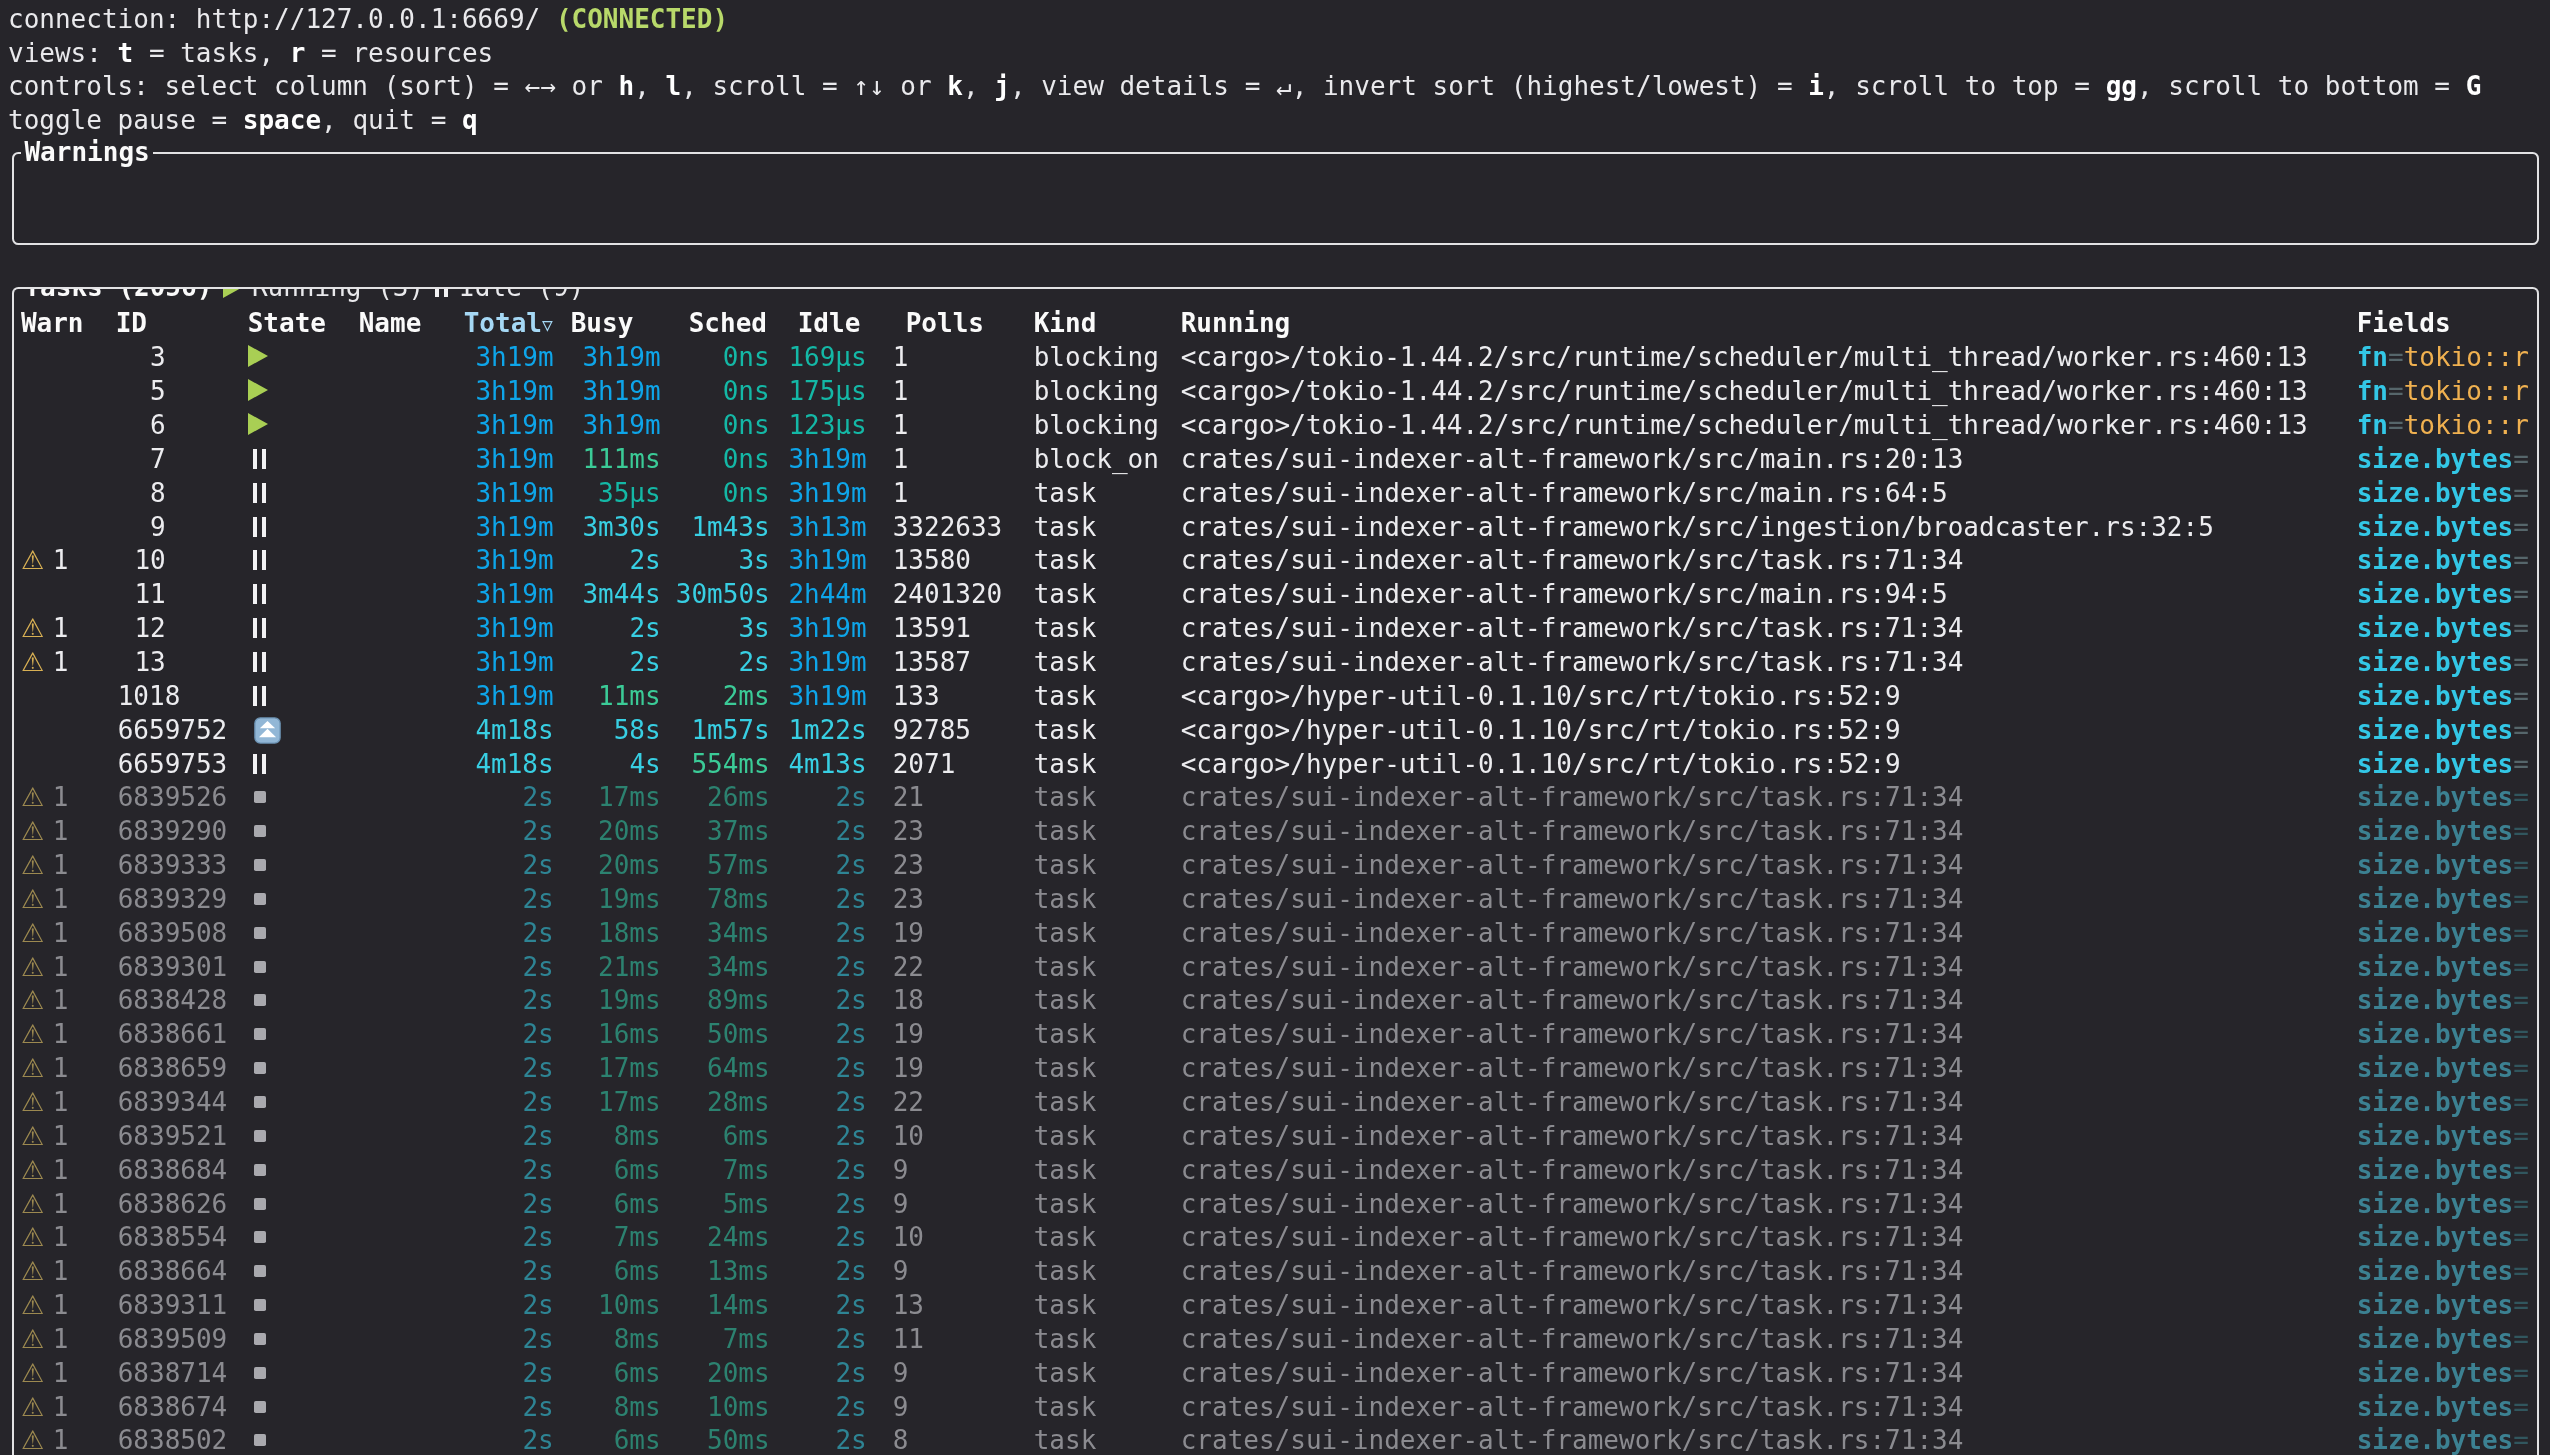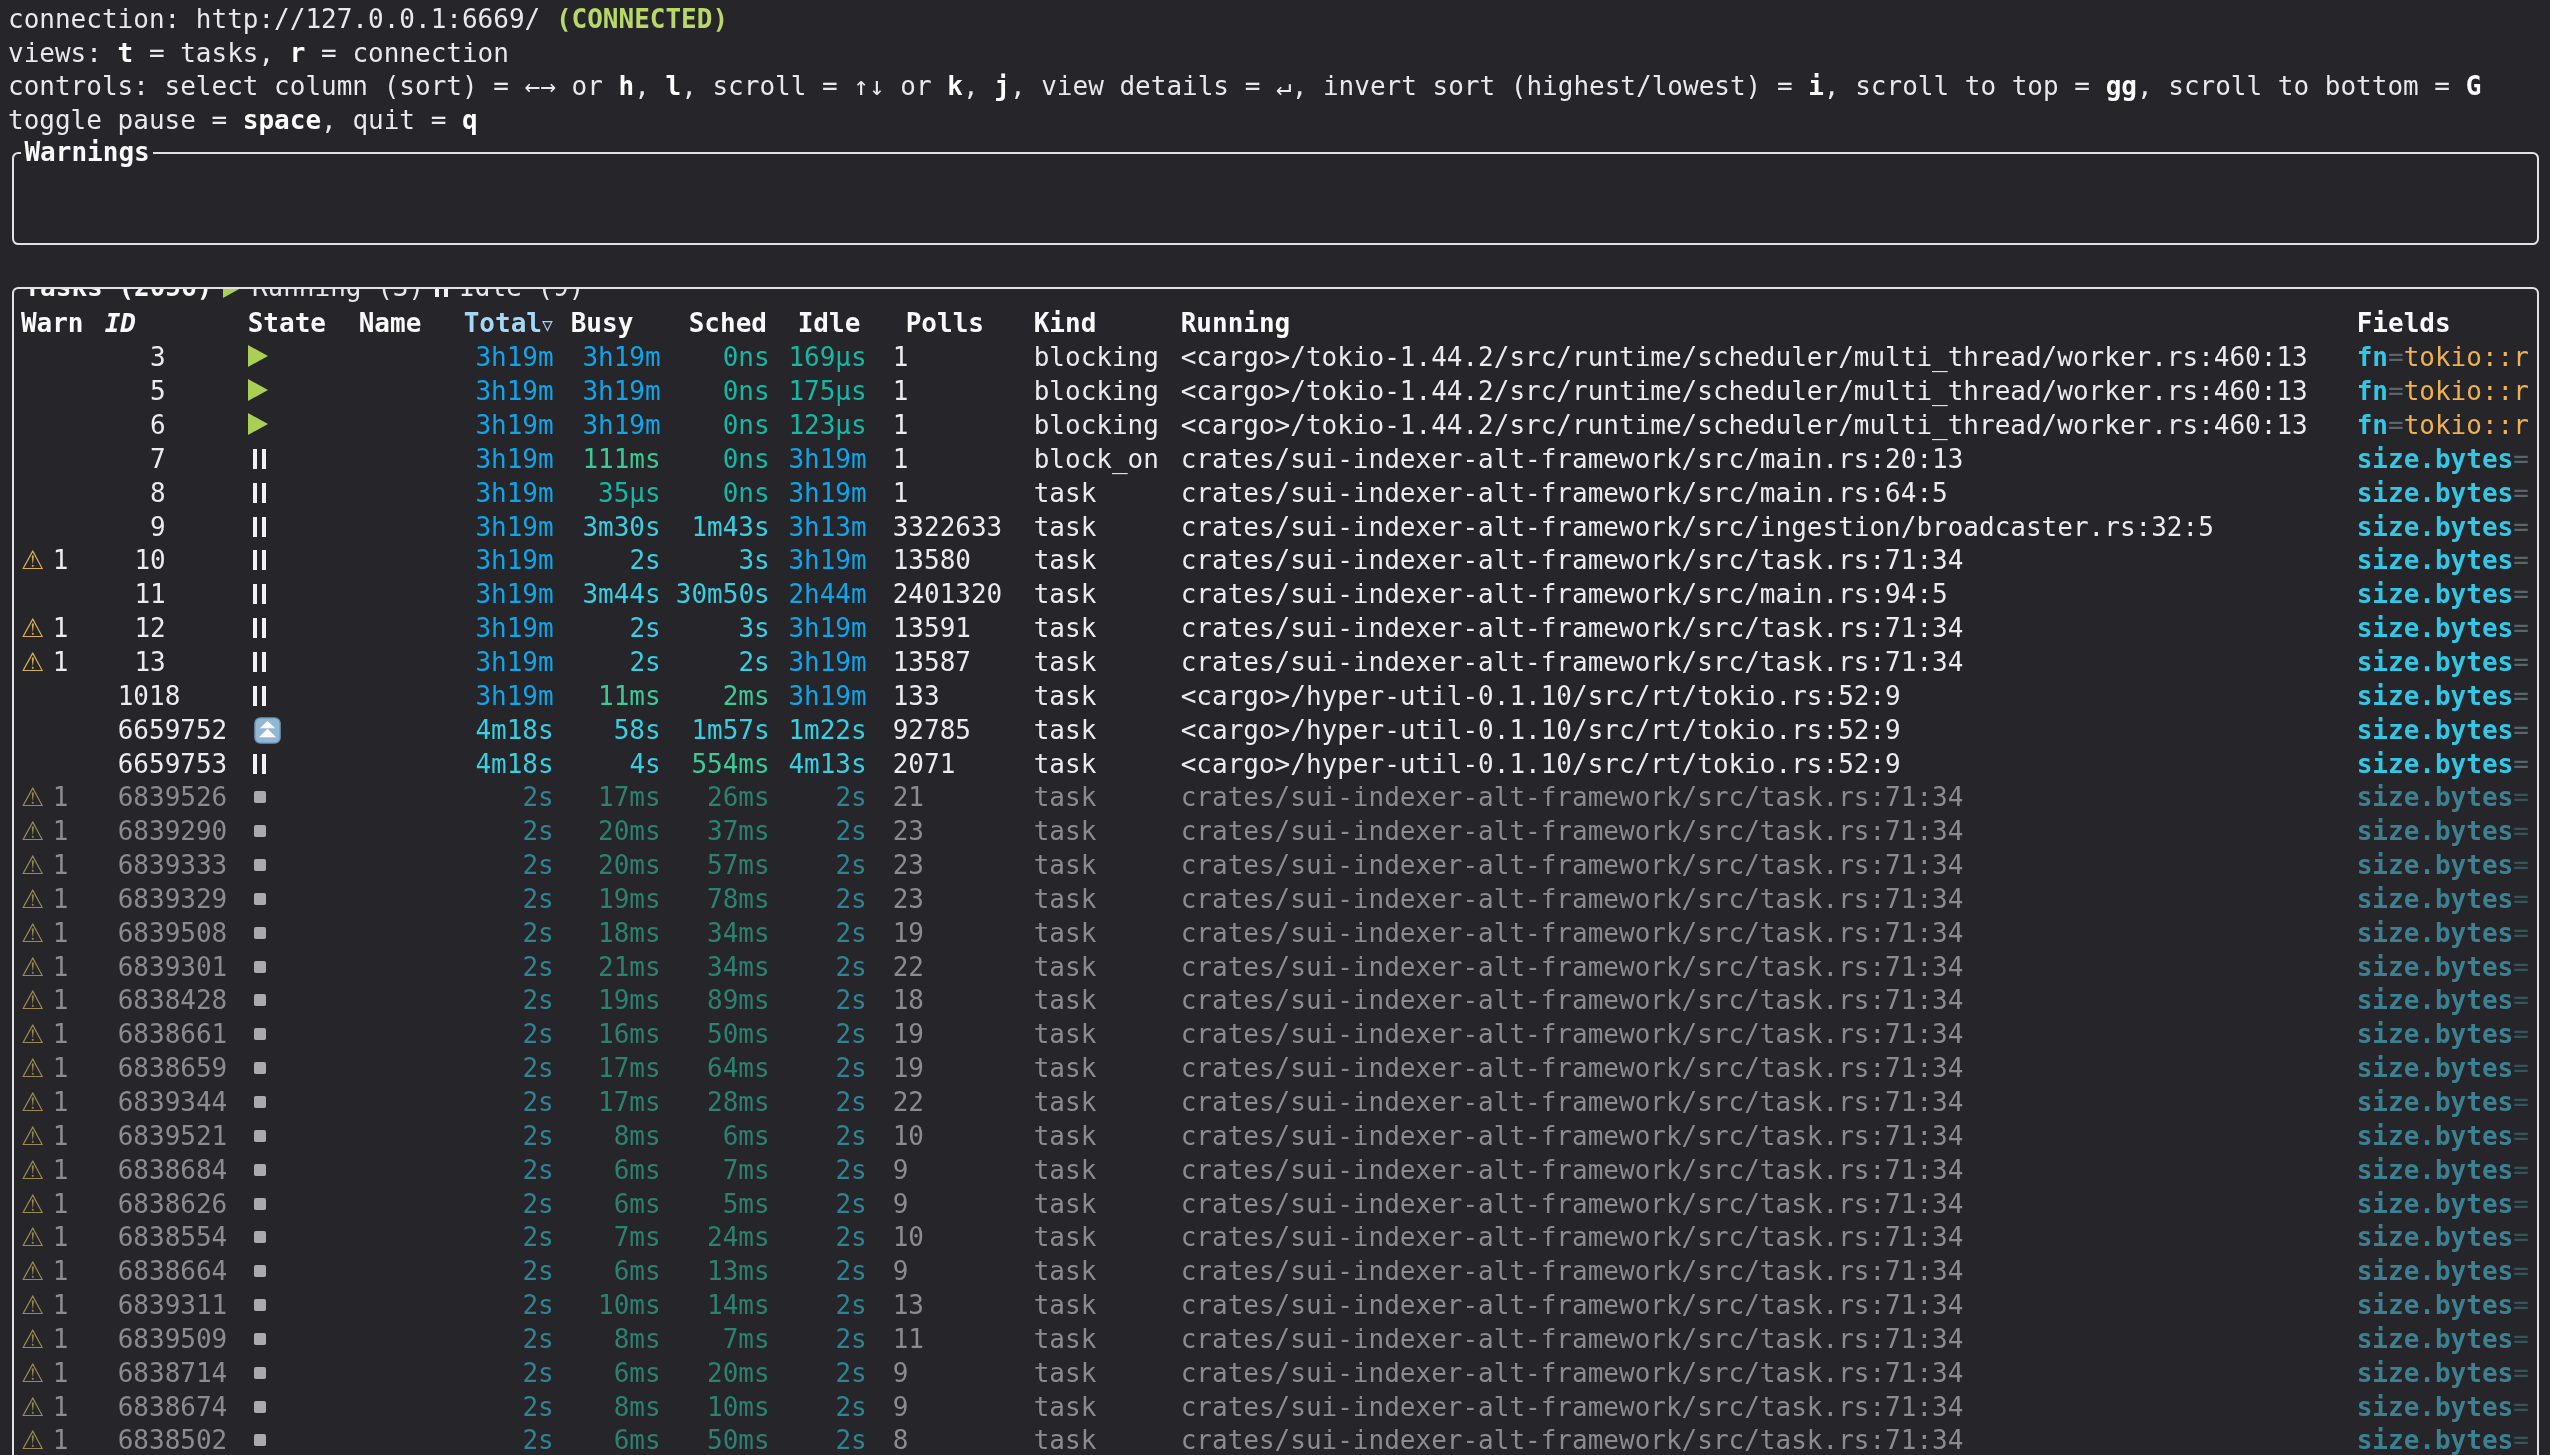--- a/index.html
+++ b/index.html
@@ -86,21 +86,21 @@
 
   .title-pause { display:inline-flex; width:13.5px; height:19px; justify-content:space-between; }
   .title-pause i { display:block; width:4.5px; height:19px; background:#f2f2f4; }
   .title-run { display:inline-block; width:0; height:0;
                border-left:18px solid #a9cf54; border-top:10.8px solid transparent; border-bottom:10.8px solid transparent; }
 </style>
 </head>
 <body>
 
 <div class="topline" style="top:1.8px" id="line-connection"><span>connection: http://127.0.0.1:6669/ </span><span class="status-connected">(CONNECTED)</span></div>
-<div class="topline" style="top:36px" id="line-views"><span>views: </span><span class="key">t</span><span> = tasks, </span><span class="key">r</span><span> = connection</span></div>
+<div class="topline" style="top:36px" id="line-views"><span>views: </span><span class="key">t</span><span> = tasks, </span><span class="key">r</span><span> = resources</span></div>
 <div class="topline" style="top:69px" id="line-controls"><span>controls: select column (sort) = </span><span>←→</span><span> or </span><span class="key">h</span><span>, </span><span class="key">l</span><span>, scroll = </span><span>↑↓</span><span> or </span><span class="key">k</span><span>, </span><span class="key">j</span><span>, view details = </span><span>↵</span><span>, invert sort (highest/lowest) = </span><span class="key">i</span><span>, scroll to top = </span><span class="key">gg</span><span>, scroll to bottom = </span><span class="key">G</span></div>
 <div class="topline" style="top:103px" id="line-toggle"><span>toggle pause = </span><span class="key">space</span><span>, quit = </span><span class="key">q</span></div>
 
 <div class="panel" id="warnings-box">
   <div class="panel-title">
     <span>Warnings</span>
   </div>
 </div>
 
 <div class="panel" id="tasks-box">
@@ -108,21 +108,21 @@
     <span class="tasks-title-group">
       <span class="bold">Tasks (2056)</span>
       <span class="title-run"></span>
       <span>Running (3)</span>
       <span class="title-pause"><i></i><i></i></span>
       <span>Idle (9)</span>
     </span>
   </div>
   <div class="hrow" id="table-header">
       <span class="hcell" style="left: 7.2px;">Warn</span>
-      <span class="hcell" style="left: 91px; font-style: italic;">ID</span>
+      <span class="hcell" style="left: 102px;">ID</span>
       <span class="hcell" style="left: 234px;">State</span>
       <span class="hcell" style="left: 345px;">Name</span>
       <span class="hcell sorted" style="left: 450px;">Total<span class="sort-ind">▿</span></span>
       <span class="hcell" style="left: 557px;">Busy</span>
       <span class="hcell" style="left: 675px;">Sched</span>
       <span class="hcell" style="left: 784px;">Idle</span>
       <span class="hcell" style="left: 892px;">Polls</span>
       <span class="hcell" style="left: 1020px;">Kind</span>
       <span class="hcell" style="left: 1167px;">Running</span>
       <span class="hcell" style="left: 2343px;">Fields</span>

